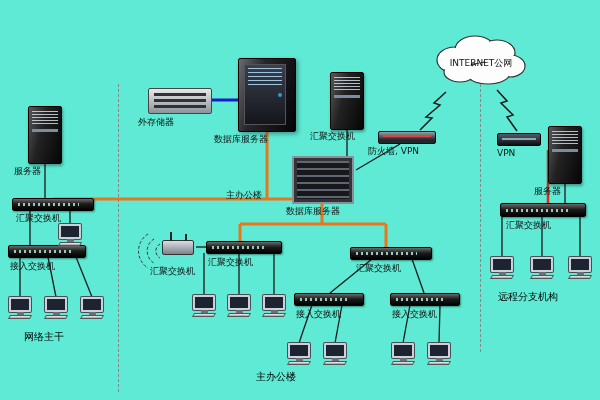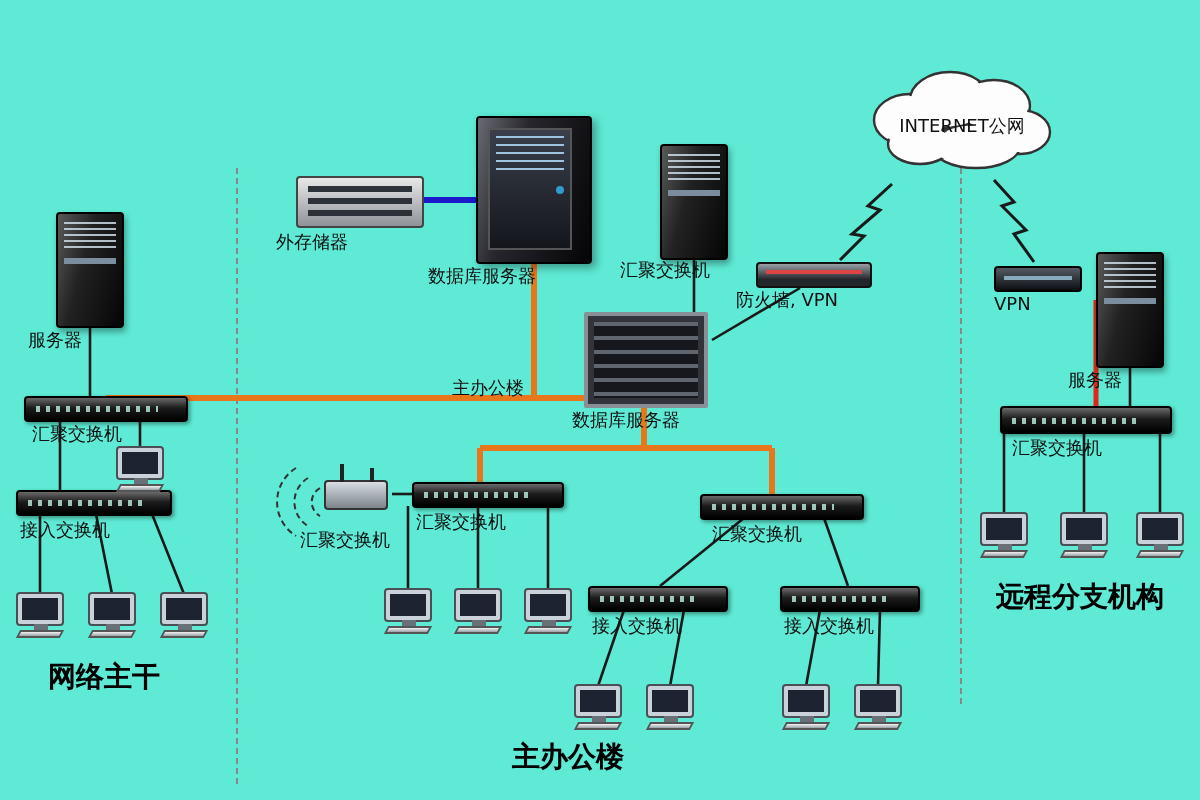--- a/index.html
+++ b/index.html
@@ -4,21 +4,21 @@
 <style>
   *{margin:0;padding:0;box-sizing:border-box}
   html,body{width:600px;height:400px;background:#fff;overflow:hidden;
     font-family:"DejaVu Sans","Liberation Sans",sans-serif}
   #canvas{position:relative;width:600px;height:400px;background:#5eead4}
   #wires{position:absolute;left:0;top:0;z-index:1}
   .divider{position:absolute;z-index:0;width:0;border-left:1px dashed #888}
   .dev{position:absolute;z-index:2}
   .lbl{position:absolute;z-index:3;font-size:9px;color:#101010;text-align:left;
        line-height:1.15;white-space:nowrap}
-  .zone-lbl{font-size:14px;font-weight:bold;color:#000}
+  .zone-lbl{font-size:10px;font-weight:normal;color:#000}
 
   
   .tower{background:linear-gradient(105deg,#5a5a5a 0%,#222 40%,#050505 100%);
          border:1px solid #000;border-radius:2px;box-shadow:1px 2px 3px rgba(0,0,0,.35)}
   .tower .vents{position:absolute;left:3px;right:3px;top:4px;height:14px;
          background:repeating-linear-gradient(to bottom,rgba(205,218,228,.85) 0 1px,transparent 1px 3px)}
   .tower .drive{position:absolute;left:3px;right:3px;top:22px;height:3px;background:#7d8da0}
 
   
   .bigtower{background:linear-gradient(105deg,#6a6a72 0%,#26262c 35%,#050507 100%);

